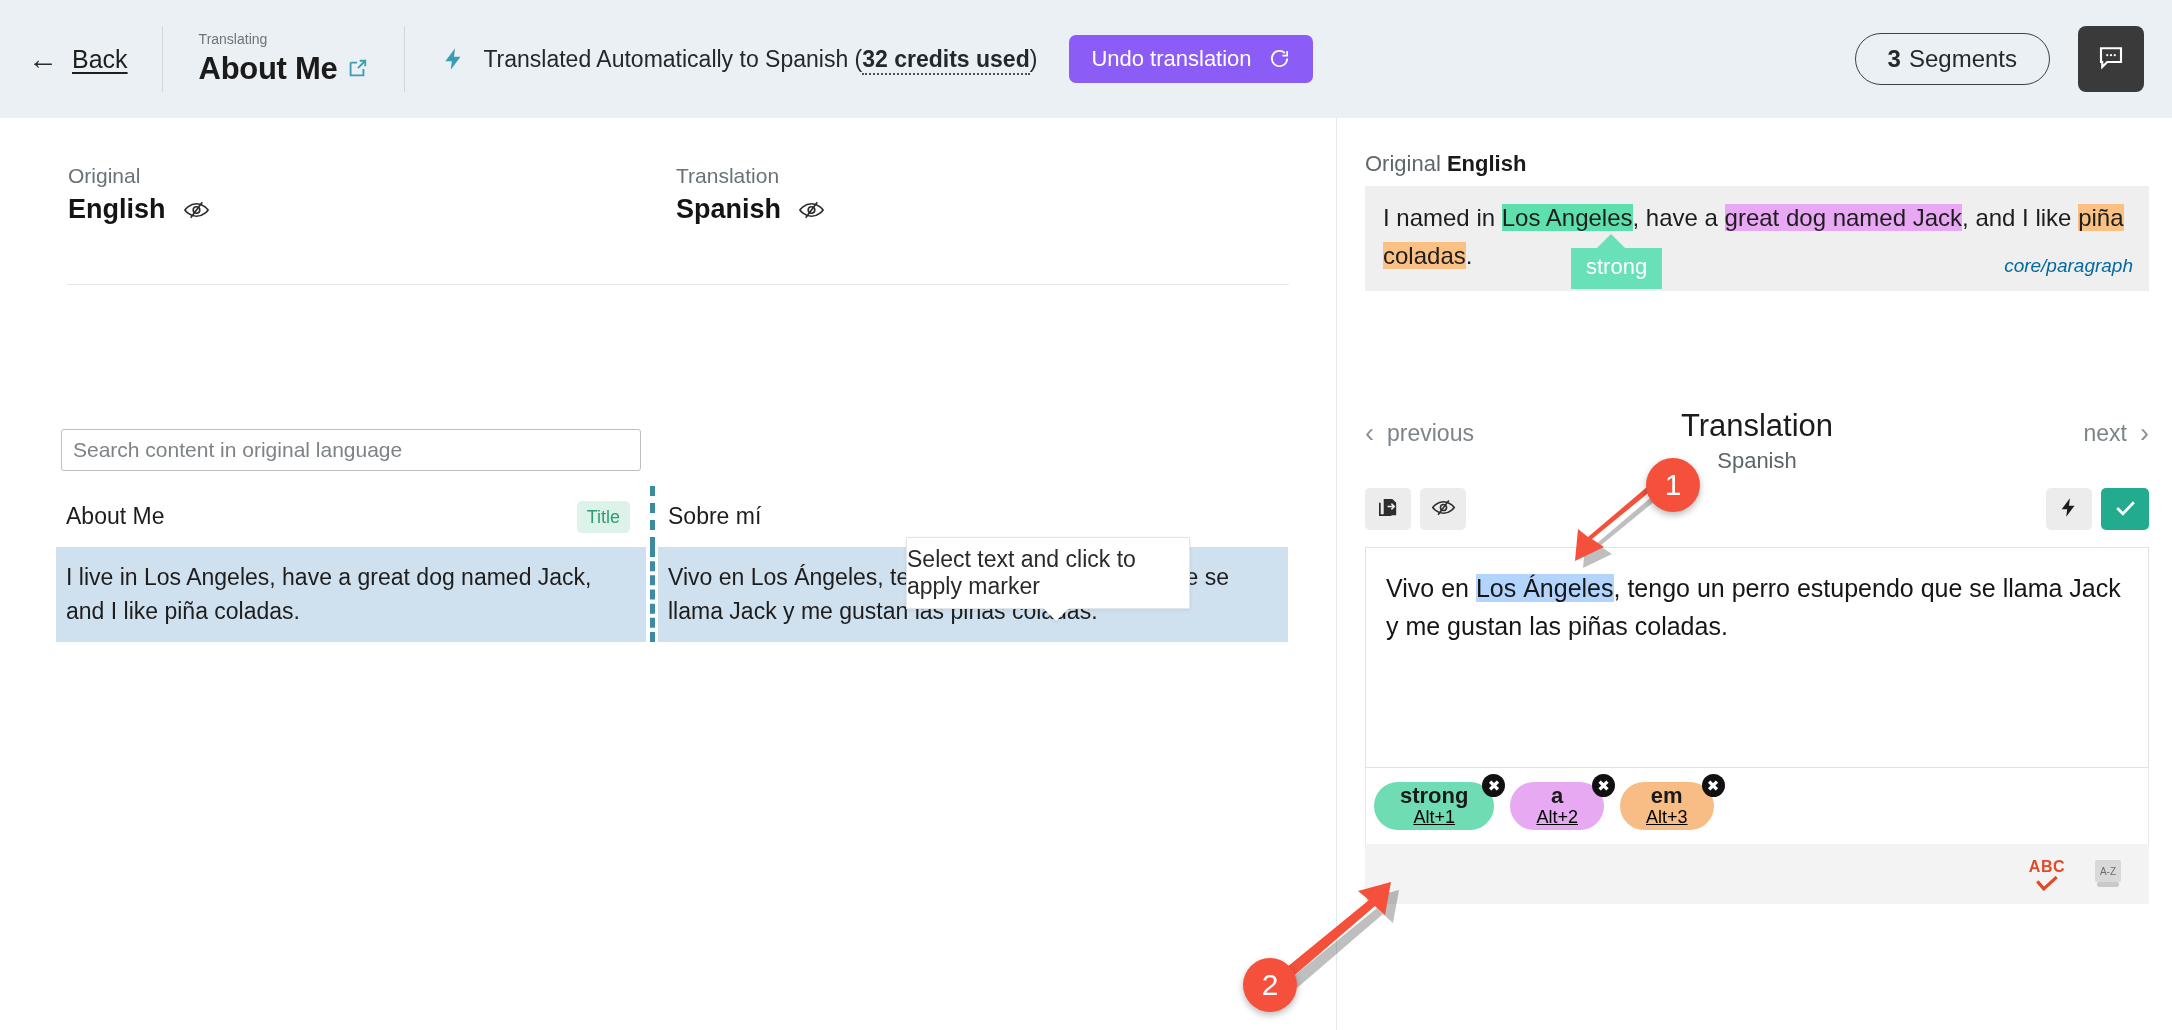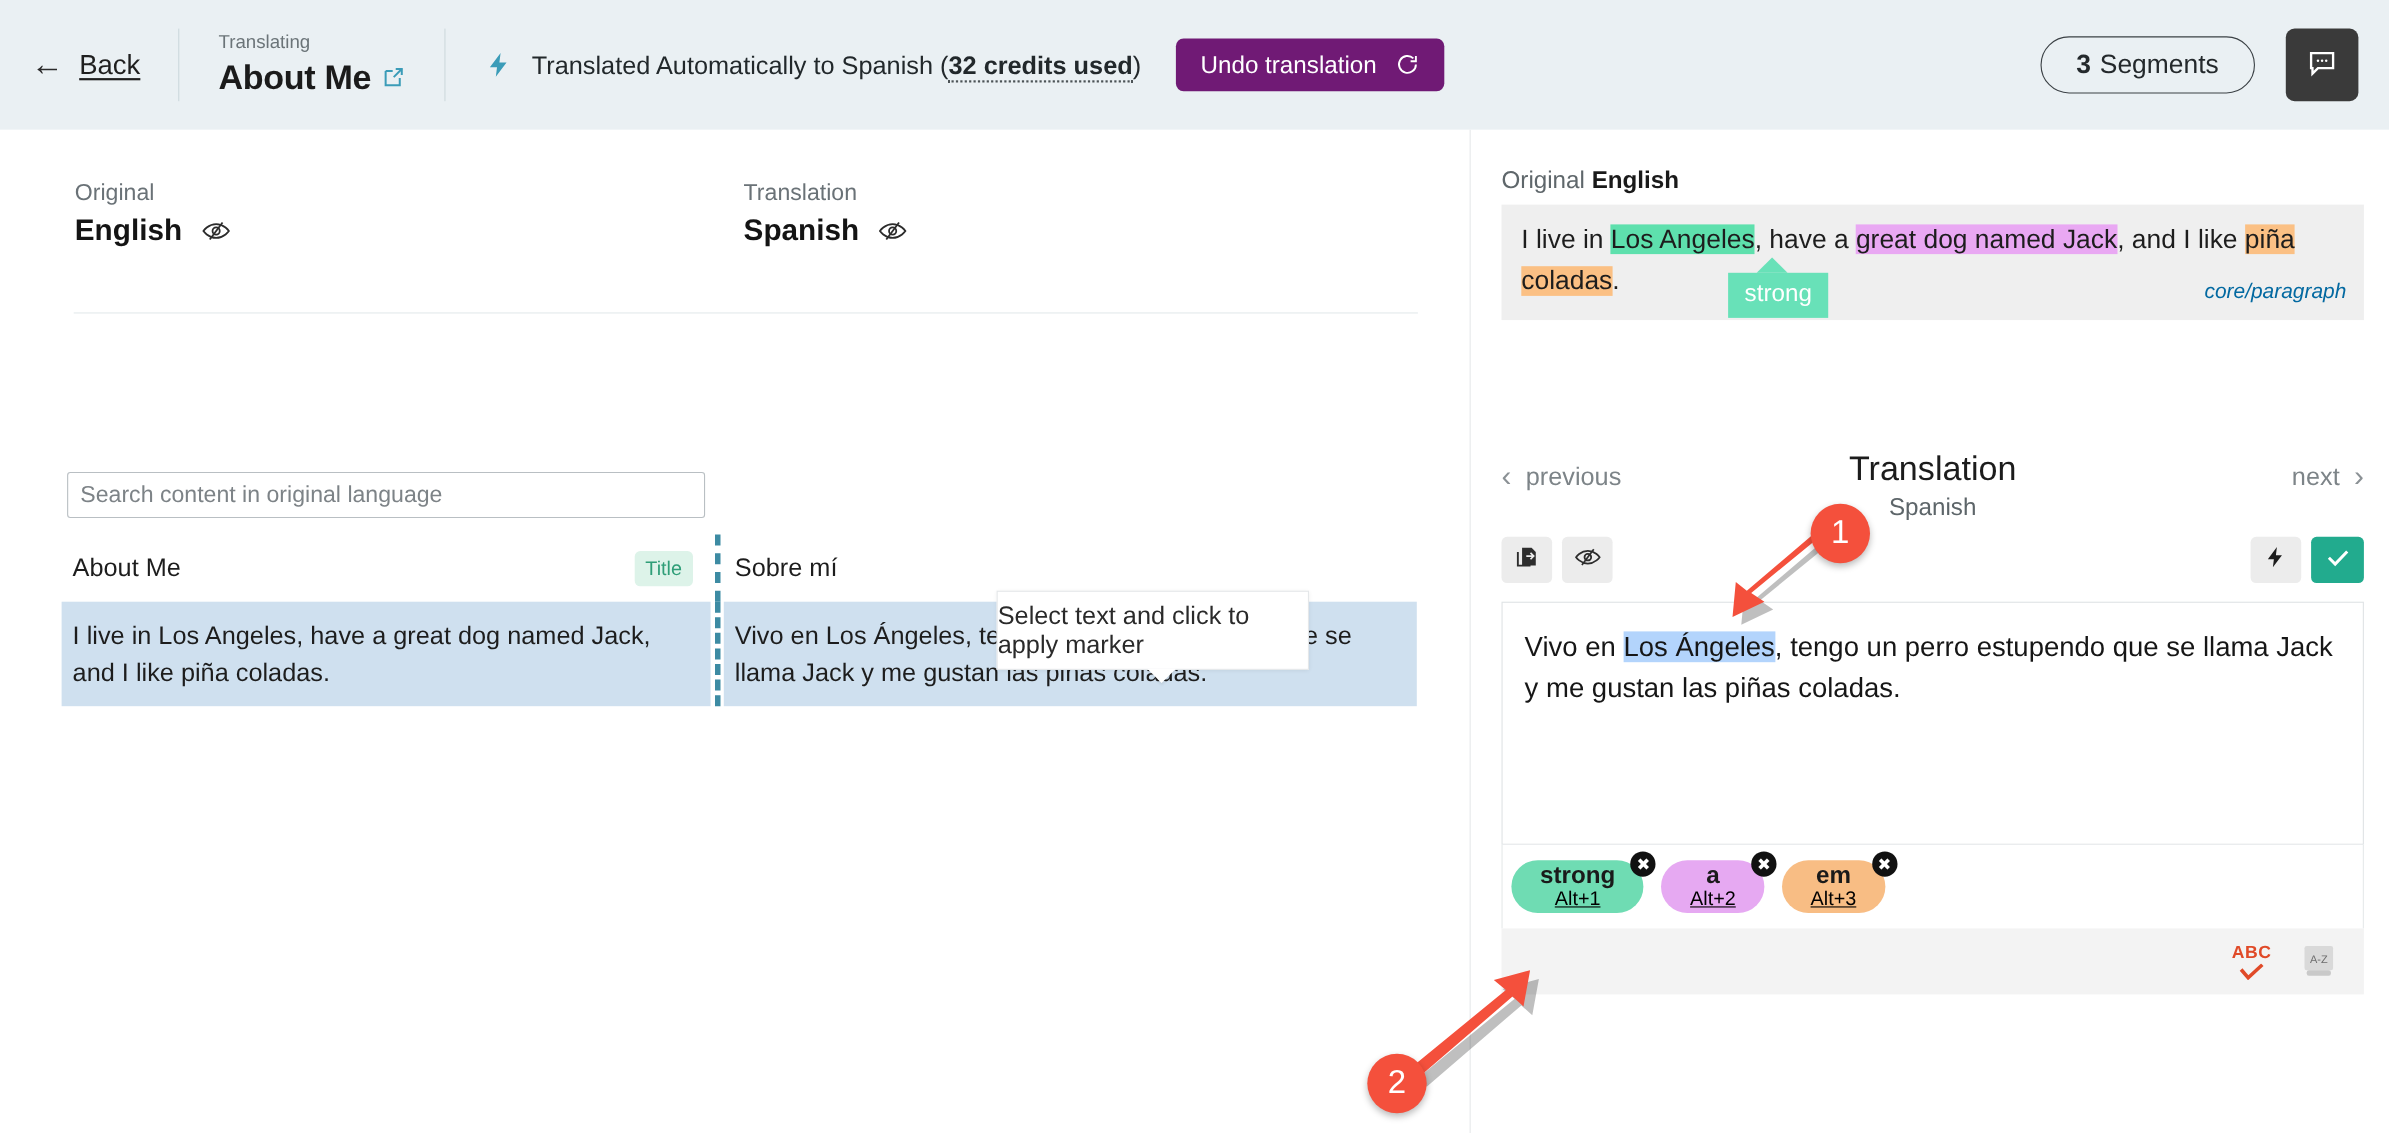--- a/index.html
+++ b/index.html
@@ -20,31 +20,31 @@
     display: flex; align-items: center; gap: 14px;
     padding: 0 34px 0 28px; height: 100%;
   }
   .arrow-left { font-size: 30px; color: #2b2b2b; line-height: 1; }
   .back-label {
     font-size: 25px; color: #1f1f1f; text-decoration: underline;
     text-underline-offset: 4px; cursor: pointer;
   }
   .vsep { width: 1px; height: 66px; background: #cdd9dd; }
   .title-block { padding: 0 36px; }
-  .title-kicker { font-size: 17px; color: #6b7478; margin-bottom: 4px; }
+  .title-kicker { font-size: 14px; color: #6b7478; margin-bottom: 4px; }
   .title-main-row { display: flex; align-items: center; gap: 9px; }
   .title-main { font-size: 31px; font-weight: bold; color: #1b1b1b; letter-spacing: -0.3px; }
   .ext-icon { width: 22px; height: 22px; }
 
   .status-block { display: flex; align-items: center; gap: 16px; padding-left: 36px; }
   .bolt-blue { width: 26px; height: 30px; }
   .status-text { font-size: 23px; color: #22282b; white-space: nowrap; }
   .credits { font-weight: bold; border-bottom: 2px dotted #4c5356; padding-bottom: 1px; }
   .undo-btn {
-    background: #701a75; color: #fff; border: none; border-radius: 7px;
+    background: #8b5cf6; color: #fff; border: none; border-radius: 7px;
     height: 48px; padding: 0 22px; font-size: 22px;
     display: inline-flex; align-items: center; gap: 16px; cursor: pointer;
     font-family: "Liberation Sans", sans-serif; margin-left: 16px;
   }
   .undo-icon { width: 23px; height: 23px; }
 
   .header-right {
     margin-left: auto; display: flex; align-items: center; gap: 28px;
     padding-right: 28px;
   }
@@ -331,21 +331,21 @@
 
   <div class="right-panel">
     <div style="position:absolute; left:28px; top:0; width:784px; height:912px;">
 
       <div class="orig-label">
         <span>Original</span>
         <b>English</b>
       </div>
 
       <div class="orig-box">
-        <span>I live in </span><span class="hl-green">Los Angeles</span><span>, have a </span><span class="hl-violet">great dog named Jack</span><span>, and I like </span><span class="hl-orange">piña coladas</span><span>.</span>
+        <span>I named in </span><span class="hl-green">Los Angeles</span><span>, have a </span><span class="hl-violet">great dog named Jack</span><span>, and I like </span><span class="hl-orange">piña coladas</span><span>.</span>
         <span class="core-tag">core/paragraph</span>
       </div>
 
       <div class="strong-tip">strong</div>
 
       <div class="tr-nav">
         <div class="prev-link">
           <span class="chev">‹</span>
           <span>previous</span>
         </div>

